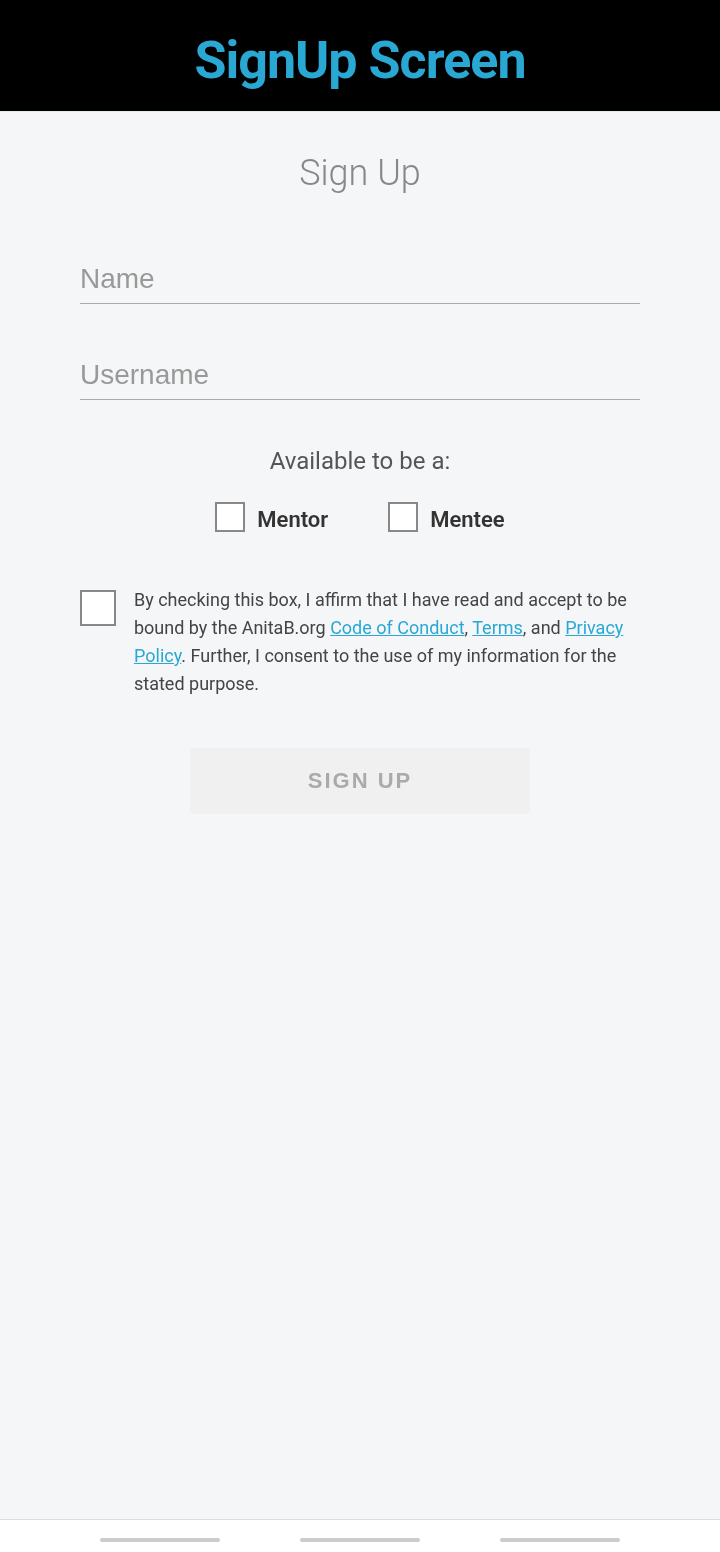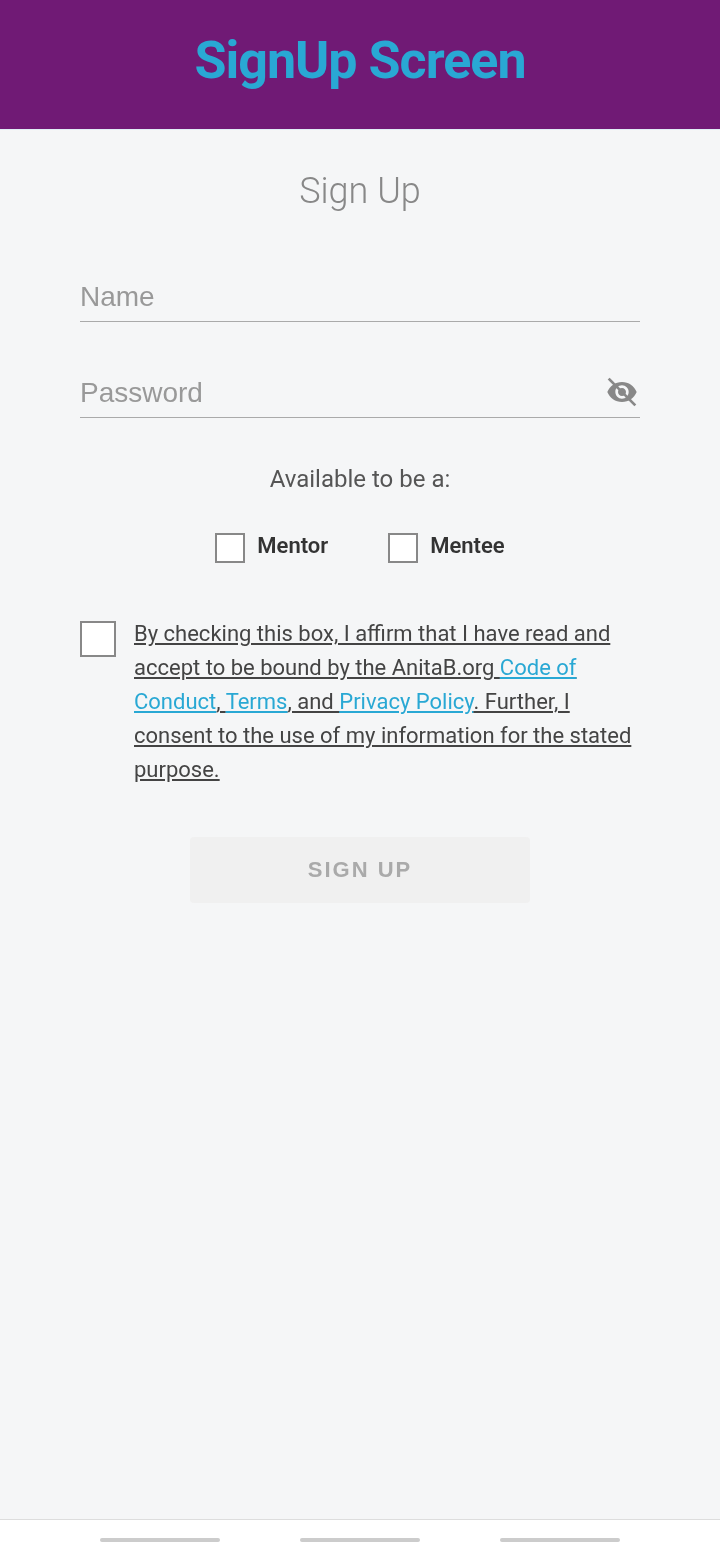--- a/index.html
+++ b/index.html
@@ -11,22 +11,22 @@
     body {
       width: 720px;
       min-height: 1552px;
       font-family: -apple-system, BlinkMacSystemFont, 'Segoe UI', Roboto, sans-serif;
       background: #fff;
       display: flex;
       flex-direction: column;
     }
 
     .page-header {
-      background: #701a75;
-      padding: 30px 20px 38px;
+      background: #000000;
+      padding: 30px 20px 20px;
       text-align: center;
       border-bottom: 1px solid #e0eef5;
     }
 
     .page-title {
       font-size: 52px;
       font-weight: 700;
       color: #111;
       letter-spacing: -1px;
     }
@@ -101,35 +101,34 @@
     }
 
     .available-section {
       text-align: center;
       margin-bottom: 24px;
     }
 
     .available-label {
       font-size: 24px;
       color: #555;
-      margin-bottom: 2px;
+      margin-bottom: 27px;
     }
 
     .checkbox-row {
       display: flex;
       justify-content: center;
       gap: 60px;
       margin-bottom: 30px;
     }
 
     .checkbox-item {
       display: flex;
-      align-items: flex-start;
+      align-items: flex-end;
       gap: 12px;
-      margin-top: 38px;
     }
 
     .checkbox-box {
       width: 30px;
       height: 30px;
       border: 2px solid #888;
       background: #fff;
       display: inline-block;
       flex-shrink: 0;
       cursor: pointer;
@@ -152,24 +151,23 @@
       width: 36px;
       height: 36px;
       border: 2px solid #888;
       background: #fff;
       flex-shrink: 0;
       margin-top: 4px;
       cursor: pointer;
     }
 
     .terms-text {
-      font-size: 22px;
+      font-size: 18px;
       color: #444;
       line-height: 1.55;
-      text-decoration: underline;
     }
 
     .terms-link {
       color: #29a8d4;
       text-decoration: underline;
       cursor: pointer;
     }
 
     .signup-btn {
       display: block;
@@ -215,31 +213,25 @@
 
 <div class="form-container">
   <div class="form-subtitle">Sign Up</div>
 
   <div class="form-inner">
 
     <div class="field-group">
       <input type="text" class="field-input" placeholder="Name" style="">
     </div>
 
-
-
     <div class="field-group">
-      <input type="password" class="field-input" placeholder="Password" style="">
-      <span class="eye-icon">
-        <svg viewBox="0 0 24 24" xmlns="http://www.w3.org/2000/svg">
-          <path d="M12 4.5C7 4.5 2.73 7.61 1 12c1.73 4.39 6 7.5 11 7.5s9.27-3.11 11-7.5C21.27 7.61 17 4.5 12 4.5zm0 12.5c-2.76 0-5-2.24-5-5s2.24-5 5-5 5 2.24 5 5-2.24 5-5 5zm0-8c-1.66 0-3 1.34-3 3s1.34 3 3 3 3-1.34 3-3-1.34-3-3-3z"></path>
-          <line x1="2" y1="2" x2="22" y2="22" stroke="#888" stroke-width="2"></line>
-        </svg>
-      </span>
-    </div>
+      <input type="text" class="field-input" placeholder="Username" style="">
+    </div>
+
+
 
 
     <div class="available-section">
       <div class="available-label">Available to be a:</div>
       <div class="checkbox-row">
         <div class="checkbox-item">
           <div class="checkbox-box"></div>
           <span class="checkbox-text">Mentor</span>
         </div>
         <div class="checkbox-item">

